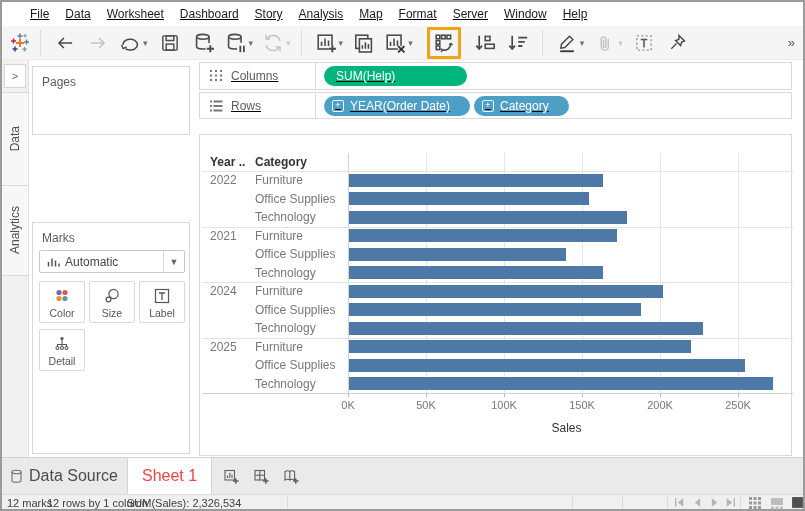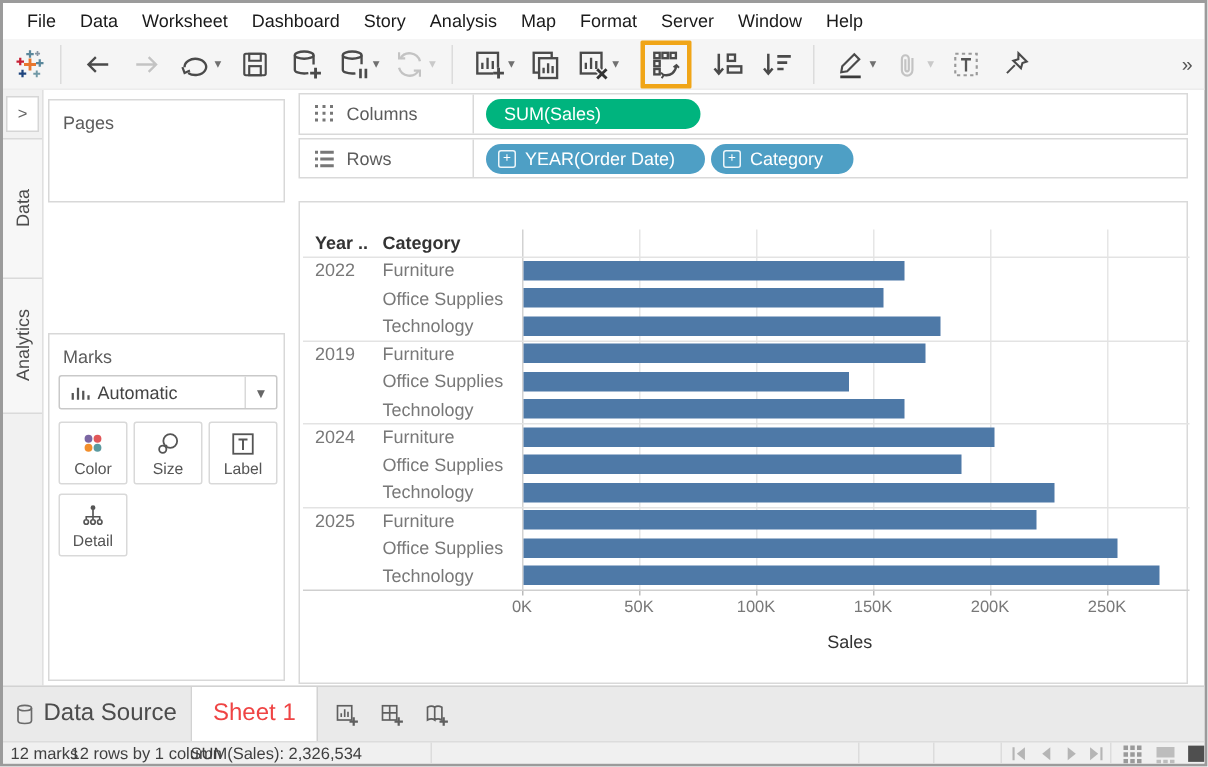--- a/index.html
+++ b/index.html
@@ -1,18 +1,18 @@
 <!DOCTYPE html>
 <html style="--bar-color: #4e79a7; --highlight: #f0a517;"><head>
 <meta charset="utf-8">
 <style>
   html,body{margin:0;padding:0;background:#ddd;font-family:"Liberation Sans","DejaVu Sans",sans-serif;}
   #window{position:relative;width:805px;height:511px;background:#fff;border:2px solid #9b9b9b;box-sizing:border-box;overflow:hidden;}
   
-  #menu-bar{position:absolute;left:0;top:0;width:100%;height:24px;background:#fff;display:flex;align-items:flex-end;padding-left:8px;box-sizing:border-box;}
+  #menu-bar{position:absolute;left:0;top:0;width:100%;height:24px;background:#fff;display:flex;align-items:flex-end;padding-left:20px;box-sizing:border-box;text-decoration:underline;}
   .menu-item{font-size:12px;color:#1a1a1a;padding:0 8px;line-height:24px;cursor:default;}
   
   #toolbar{position:absolute;left:0;top:24px;width:100%;height:34px;background:#f5f5f5;display:flex;align-items:center;box-sizing:border-box;border-bottom:1px solid #ececec;}
   .tb-icon{width:24px;height:24px;display:flex;align-items:center;justify-content:center;flex:0 0 auto;}
   .tb-icon svg{stroke:#4a4a4a;fill:none;stroke-width:1.3;}
   .tb-icon.disabled svg{stroke:#c3c3c3;}
   .tb-sep{width:1px;height:26px;background:#dcdcdc;flex:0 0 auto;}
   .caret{font-size:9px;color:#707070;margin-left:1px;flex:0 0 auto;}
   .caret.disabled{color:#c9c9c9;}
   #swap-highlight{border:3px solid var(--highlight,#f0a517);padding:1px 2px;border-radius:1px;display:flex;align-items:center;}
@@ -30,21 +30,21 @@
   #pages-card{left:30px;top:64px;width:158px;height:69px;}
   #filters-card{left:30px;top:136px;width:158px;height:73px;}
   #marks-card{left:30px;top:220px;width:158px;height:232px;}
   #mark-type-dd{position:absolute;left:6px;top:27px;width:146px;height:23px;border:1px solid #c9c9c9;border-radius:2px;background:#fff;display:flex;align-items:center;box-sizing:border-box;}
   #mark-type-dd .dd-label{font-size:12px;color:#444;margin-left:5px;flex:1;}
   #mark-type-dd .dd-caret{width:20px;height:100%;border-left:1px solid #d9d9d9;display:flex;align-items:center;justify-content:center;font-size:9px;color:#666;}
   .mark-btn{position:absolute;width:46px;height:42px;border:1px solid #d9d9d9;border-radius:2px;background:#fff;box-sizing:border-box;display:flex;flex-direction:column;align-items:center;justify-content:flex-end;padding-bottom:3px;}
   .mark-btn .mb-label{font-size:10.5px;color:#555;margin-top:1px;}
   .mark-btn svg{position:absolute;top:4px;}
   
-  .shelf-row{position:absolute;left:197px;width:593px;background:#fff;border:1px solid #d9d9d9;box-sizing:border-box;display:flex;}
+  .shelf-row{position:absolute;left:197px;width:593px;background:#fff;border:1px solid #d9d9d9;box-sizing:border-box;display:flex;text-decoration:underline;}
   #columns-shelf{top:60px;height:28px;}
   #rows-shelf{top:90px;height:27px;}
   .shelf-label-cell{width:116px;border-right:1px solid #d9d9d9;display:flex;align-items:center;box-sizing:border-box;}
   .shelf-label-cell svg{margin:0 7px 0 9px;}
   .shelf-label{font-size:12px;color:#5c5c5c;}
   .shelf-pills{flex:1;display:flex;align-items:center;padding-left:8px;gap:4px;}
   .pill{height:20px;border-radius:10px;display:flex;align-items:center;padding:0 12px 0 8px;color:#fff;font-size:12px;box-sizing:border-box;}
   .pill .plusbox{width:10px;height:10px;border:1px solid rgba(255,255,255,.9);border-radius:2px;font-size:9px;line-height:9px;text-align:center;margin-right:6px;color:#fff;}
   .pill.measure{padding-left:12px;}
   
@@ -301,21 +301,21 @@
             <rect x="6" y="10" width="2" height="2"></rect>
         <rect x="11" y="1" width="2" height="2"></rect>
             <rect x="11" y="5.5" width="2" height="2"></rect>
             <rect x="11" y="10" width="2" height="2"></rect>
           </g>
       </svg>
       <span class="shelf-label">Columns</span>
     </div>
     <div class="shelf-pills">
       <div class="pill measure" id="pill-sum-sales" style="width: 143px; background: rgb(0, 180, 126);">
-        <span>SUM(Sales)</span>
+        <span>SUM(Help)</span>
       </div>
     </div>
   </div>
 
   <div class="shelf-row" id="rows-shelf">
     <div class="shelf-label-cell">
       <svg width="15" height="14" viewBox="0 0 15 14">
         <g fill="#777">
             <rect x="1" y="1.5" width="2" height="2"></rect>
             <rect x="4.5" y="1.5" width="9" height="2"></rect>
@@ -364,21 +364,21 @@
         <div class="row-sep" style="top: 35.5px; width: 591px;"></div>
         <div class="row-sep" style="top: 258px; width: 591px; background: rgb(207, 207, 207);"></div>
         <div class="yr-label" style="left: 10px; top: 38px;">2022</div>
         <div class="cat-label" style="left: 55px; top: 38px;">Furniture</div>
         <div class="bar" title="2022 Furniture: 163000" style="left: 149px; top: 38.75px; width: 254.28px;"></div>
         <div class="cat-label" style="left: 55px; top: 56.5px;">Office Supplies</div>
         <div class="bar" title="2022 Office Supplies: 154000" style="left: 149px; top: 57.25px; width: 240.24px;"></div>
         <div class="cat-label" style="left: 55px; top: 75px;">Technology</div>
         <div class="bar" title="2022 Technology: 178000" style="left: 149px; top: 75.75px; width: 277.68px;"></div>
         <div class="row-sep" style="top: 91.5px; width: 591px;"></div>
-        <div class="yr-label" style="left: 10px; top: 93.5px;">2019</div>
+        <div class="yr-label" style="left: 10px; top: 93.5px;">2021</div>
         <div class="cat-label" style="left: 55px; top: 93.5px;">Furniture</div>
         <div class="bar" title="2023 Furniture: 172000" style="left: 149px; top: 94.25px; width: 268.32px;"></div>
         <div class="cat-label" style="left: 55px; top: 112px;">Office Supplies</div>
         <div class="bar" title="2023 Office Supplies: 139000" style="left: 149px; top: 112.75px; width: 216.84px;"></div>
         <div class="cat-label" style="left: 55px; top: 130.5px;">Technology</div>
         <div class="bar" title="2023 Technology: 163000" style="left: 149px; top: 131.25px; width: 254.28px;"></div>
         <div class="row-sep" style="top: 147px; width: 591px;"></div>
         <div class="yr-label" style="left: 10px; top: 149px;">2024</div>
         <div class="cat-label" style="left: 55px; top: 149px;">Furniture</div>
         <div class="bar" title="2024 Furniture: 201000" style="left: 149px; top: 149.75px; width: 313.56px;"></div>

